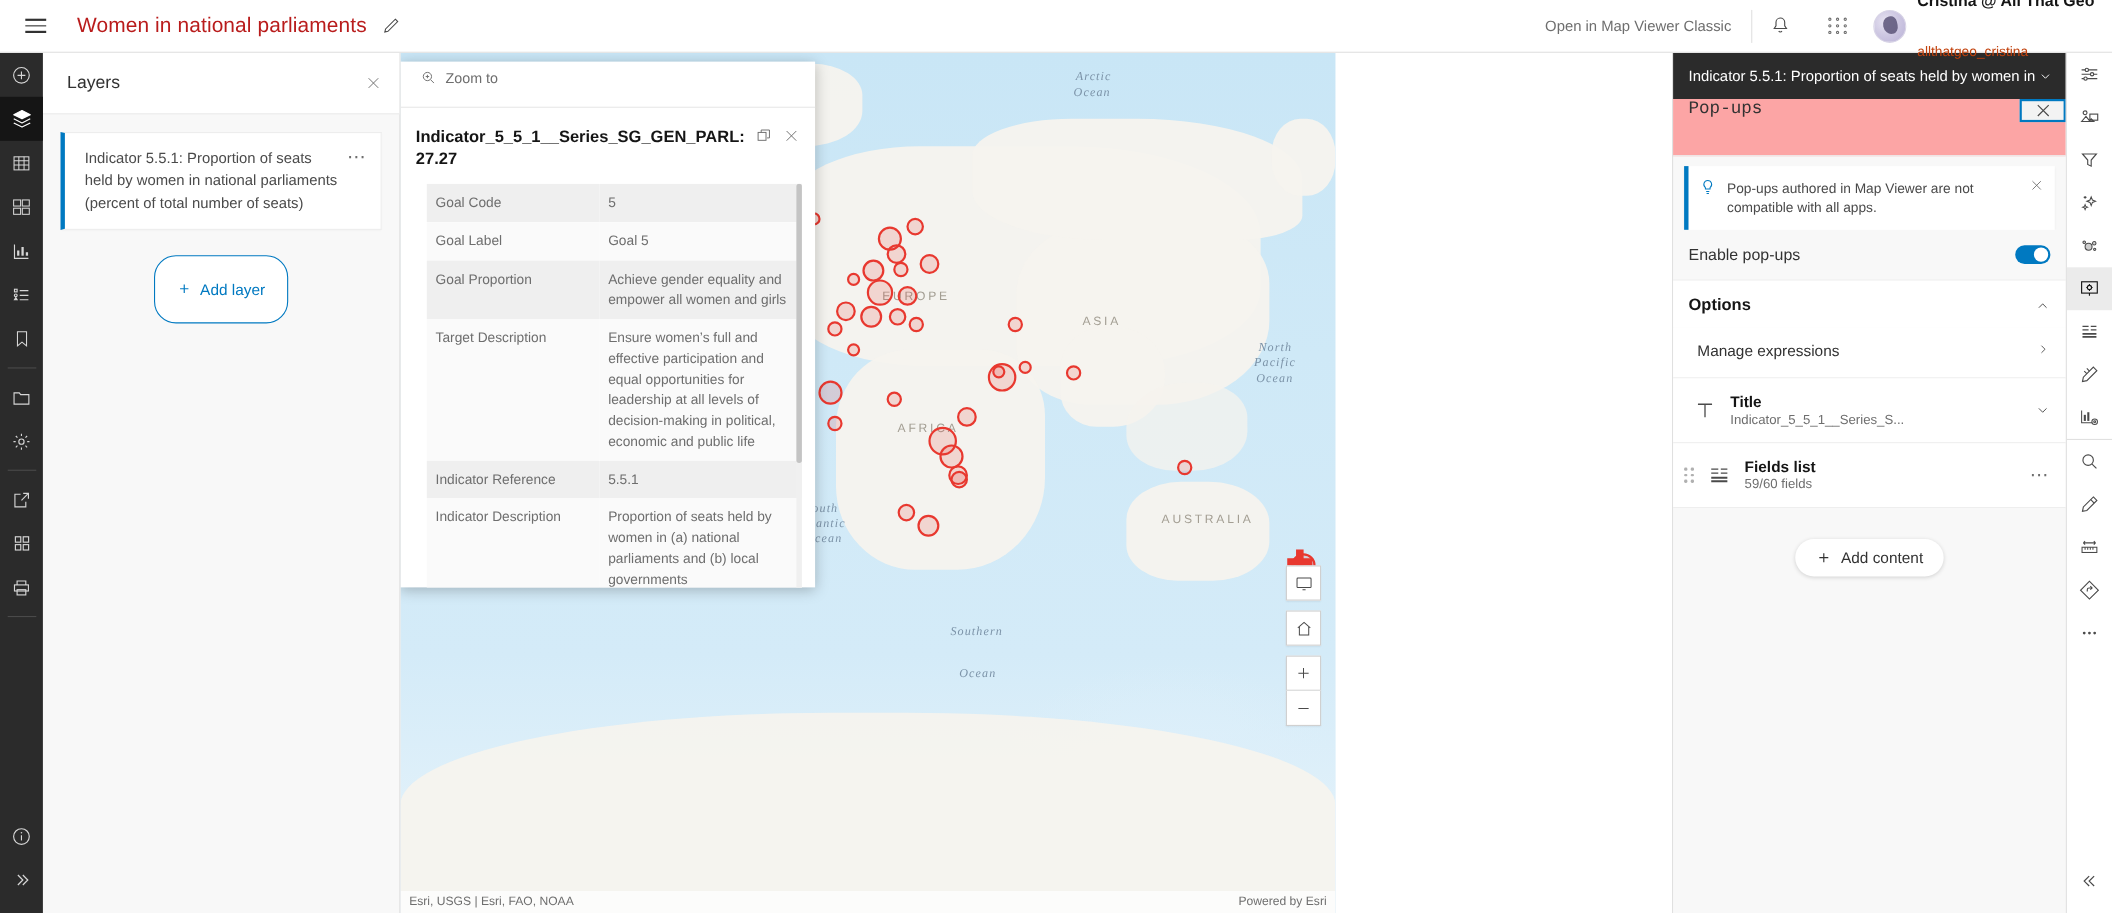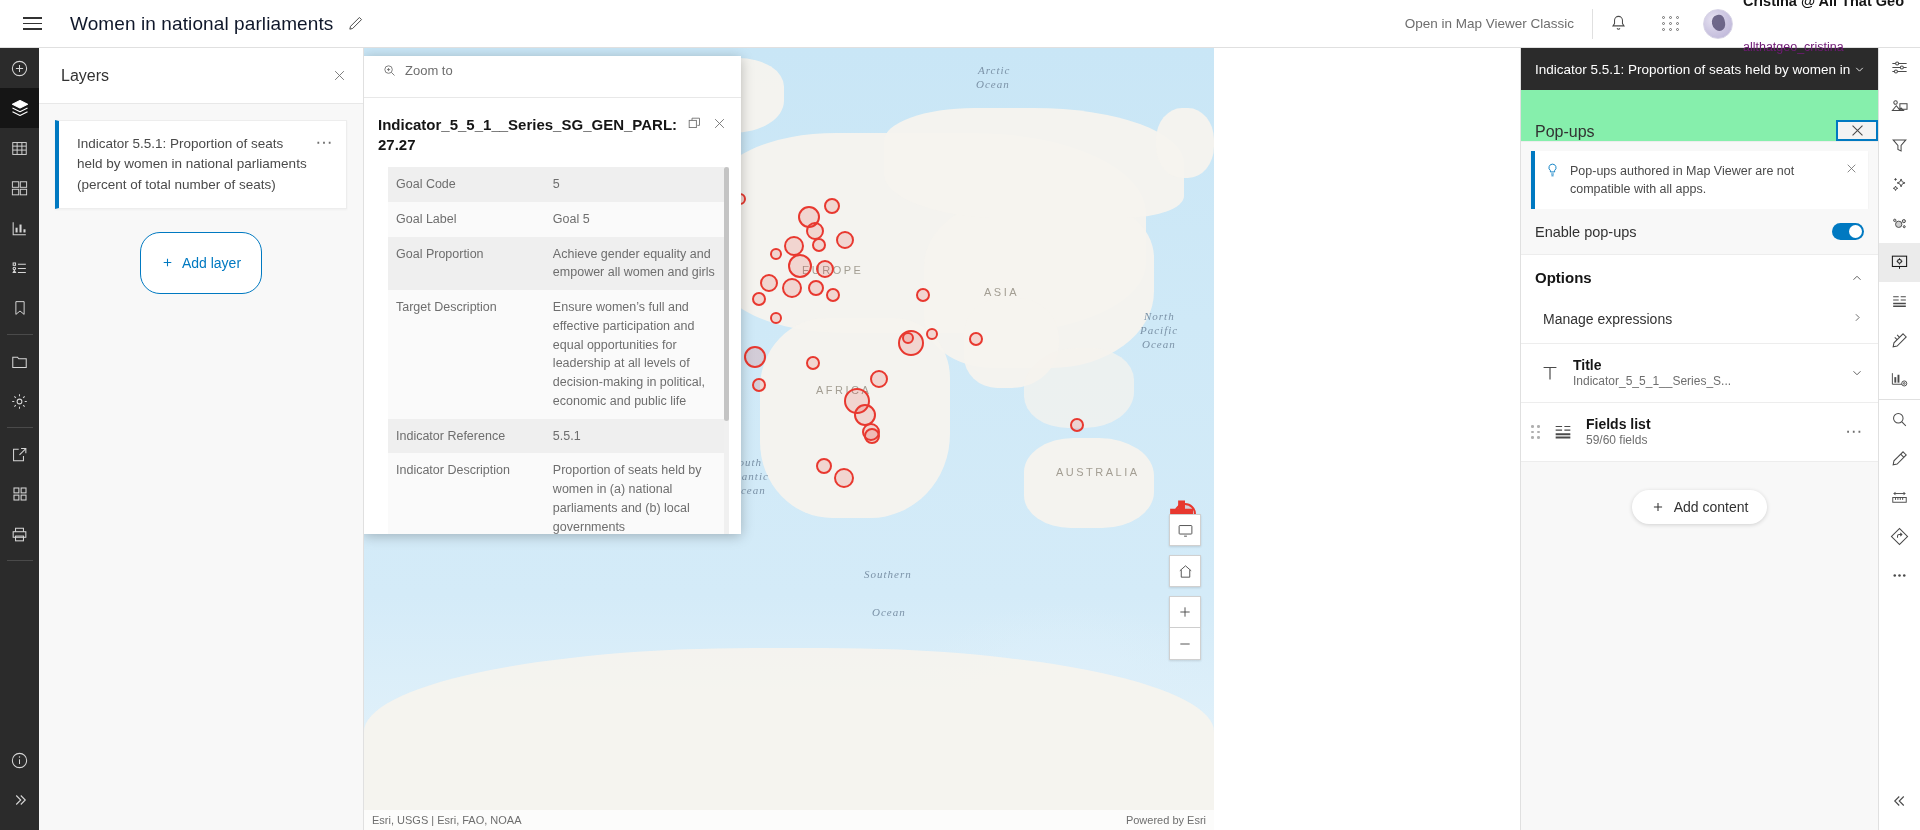--- a/index.html
+++ b/index.html
@@ -17,21 +17,21 @@
     background: #fff; border-bottom: 1px solid #e0e0e0;
     display: flex; align-items: center; z-index: 60;
   }
   .hamburger {
     width: 48px; height: 48px; display: flex; flex-direction: column;
     justify-content: center; align-items: center; gap: 4px; cursor: pointer;
     margin-left: 8px;
   }
   .hamburger span { display: block; width: 19px; height: 1.4px; background: #323232; }
   .app-title {
-    font-size: 19px; color: #0f172a; margin-left: 14px; font-weight: 400;
+    font-size: 19px; color: #b91c1c; margin-left: 14px; font-weight: 400;
     letter-spacing: .1px;
   }
   .pencil-icon { margin-left: 14px; cursor: pointer; display: flex; align-items: center;}
   .header-right { margin-left: auto; display: flex; align-items: center; height: 48px; }
   .open-classic {
     font-size: 13.5px; color: #6e6e6e; cursor: pointer; padding: 0 18px;
     white-space: nowrap;
   }
   .hdr-divider { width: 1px; height: 30px; background: #e0e0e0; }
   .hdr-btn {
@@ -47,21 +47,21 @@
     position: relative; overflow: hidden; flex: none;
     border: 1px solid #d8d4e6;
   }
   .avatar::after {
     content:''; position:absolute; left:8px; top:5px; width:13px; height:16px;
     background:#5b5478; border-radius: 50% 40% 45% 55%;
     transform: rotate(-12deg); opacity:.85;
   }
   .user-names { line-height: 1.25; }
   .user-name { font-size: 14.5px; color: #151515; font-weight: bold; white-space: nowrap;}
-  .user-handle { font-size: 12.5px; color: #701a75; white-space: nowrap; margin-top: 30px;}
+  .user-handle { font-size: 12.5px; color: #c2410c; white-space: nowrap; margin-top: 30px;}
 
   
   .left-rail {
     position: absolute; top: 48px; left: 0; width: 39px; height: 782px;
     background: #2b2b2b; display: flex; flex-direction: column; align-items: center;
     z-index: 50;
   }
   .rail-btn {
     width: 39px; height: 40px; display: flex; align-items: center; justify-content: center;
     cursor: pointer; color: #d6d6d6; flex: none;
@@ -170,22 +170,23 @@
     position: absolute; top: 48px; right: 42px; width: 358px; height: 782px;
     background: #f8f8f8; border-left: 1px solid #e0e0e0; z-index: 45;
     display: flex; flex-direction: column;
   }
   .layer-selector {
     background: #2b2b2b; color: #fff; height: 42px; display: flex; align-items: center;
     padding: 0 12px 0 14px; font-size: 13.5px; cursor: pointer;
   }
   .layer-selector span.txt { overflow: hidden; white-space: nowrap; text-overflow: clip; flex:1; }
   .rp-head {
-    height: 52px; background: #86efac; display: flex; align-items: flex-end;
+    height: 52px; background: #fca5a5; display: flex; align-items: flex-start;
     border-bottom: 1px solid #ededed;
+    font-family: Liberation Mono, monospace;
   }
   .rp-title { font-size: 16px; color: #323232; display: flex; align-items: center; padding-left: 14px; flex:1;}
   .rp-close {
     width: 42px; background: #f3f3f3; border: 2px solid #0079c1;
     display: flex; align-items: center; justify-content: center; cursor: pointer; color:#4a4a4a;
   }
   .notice {
     background: #fff; border-left: 4px solid #0079c1; margin: 9px 10px 0 10px;
     display: flex; align-items: flex-start; padding: 11px 10px 11px 9px; gap: 9px;
     box-shadow: 0 1px 2px rgba(0,0,0,.05);

